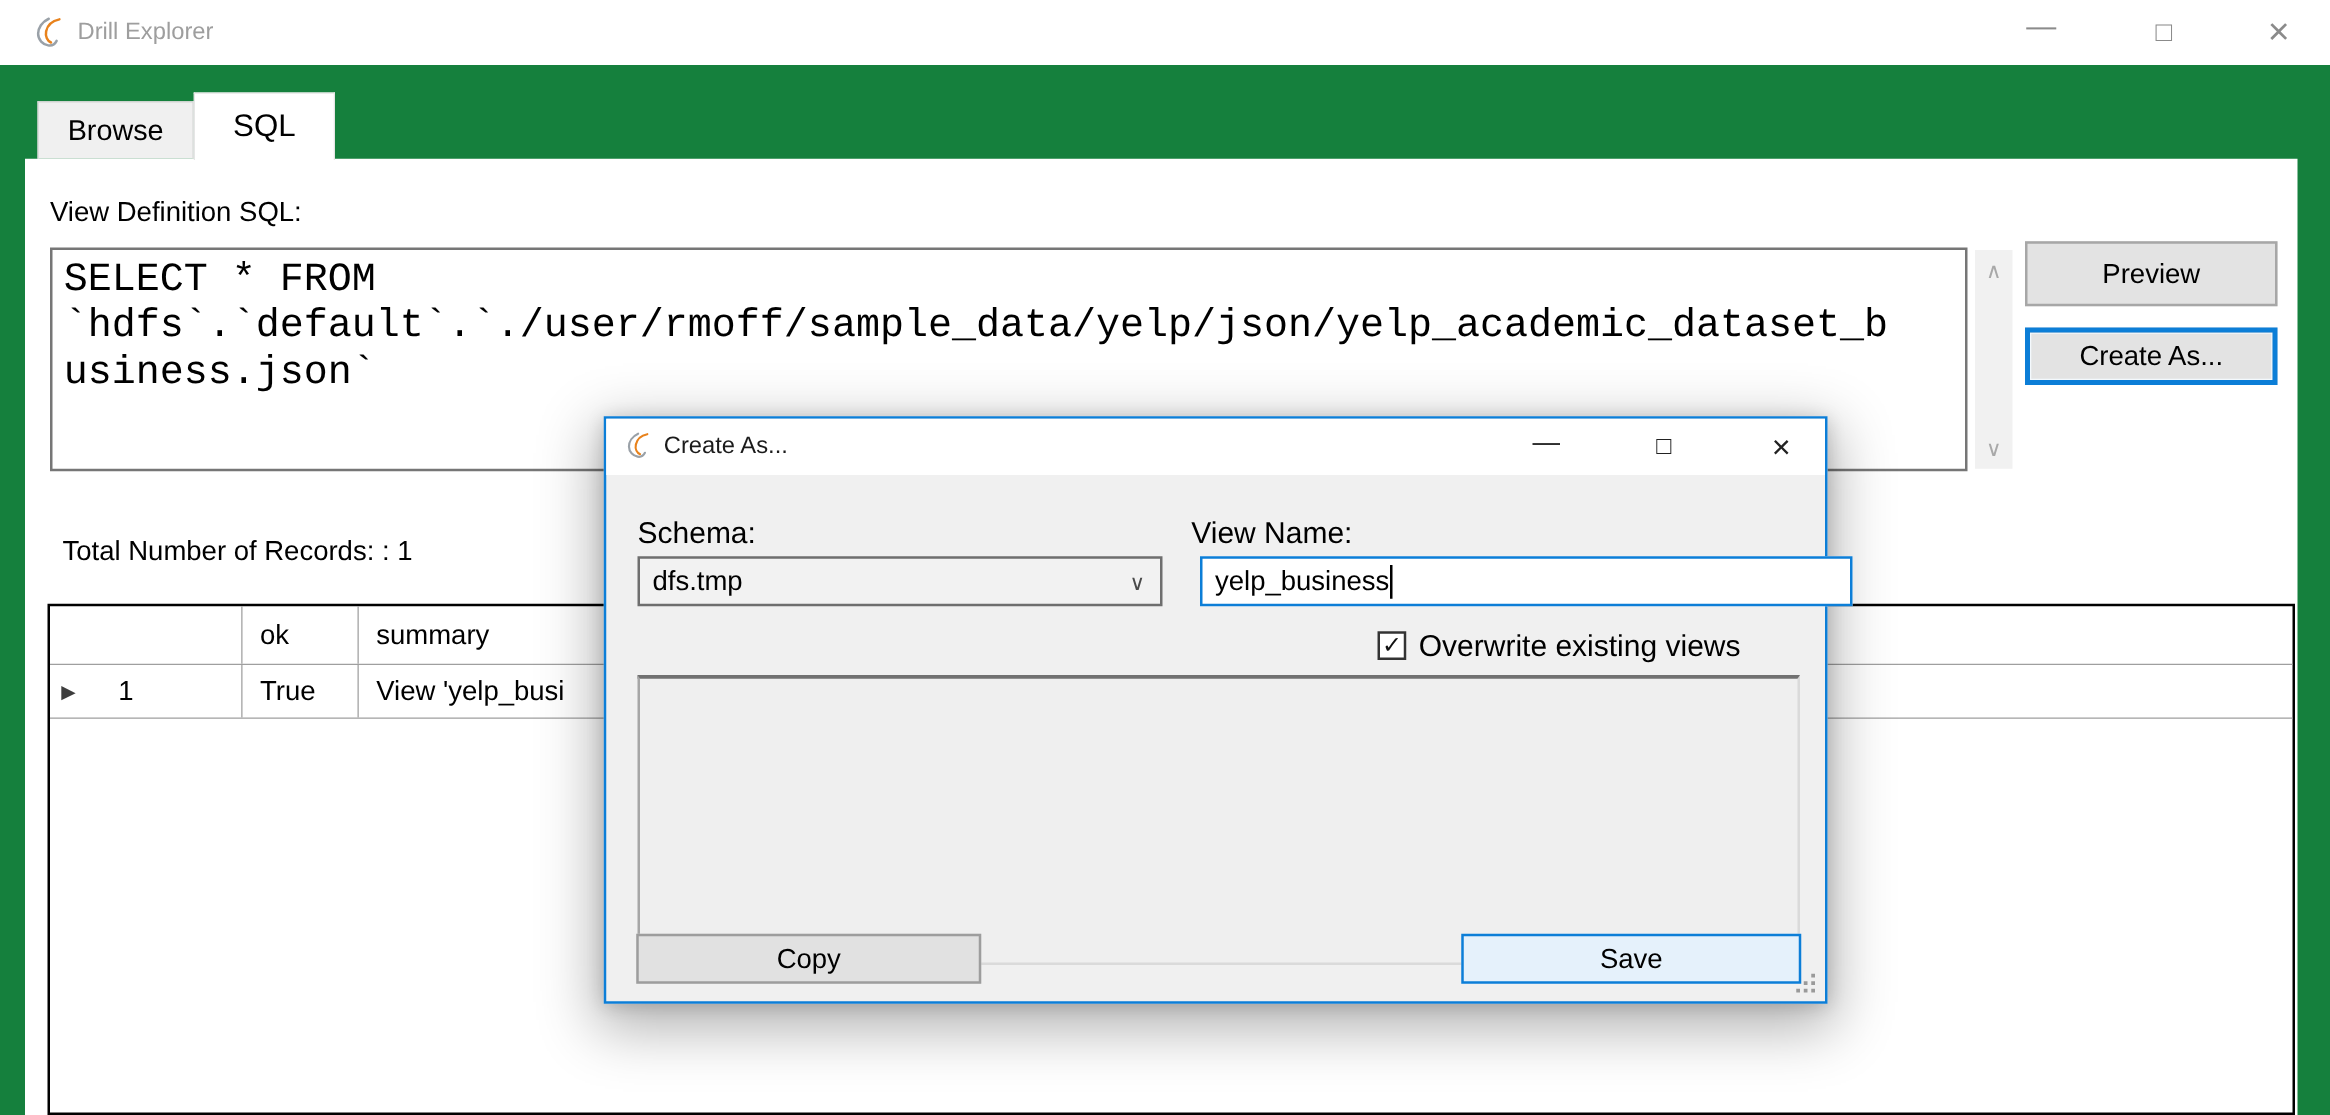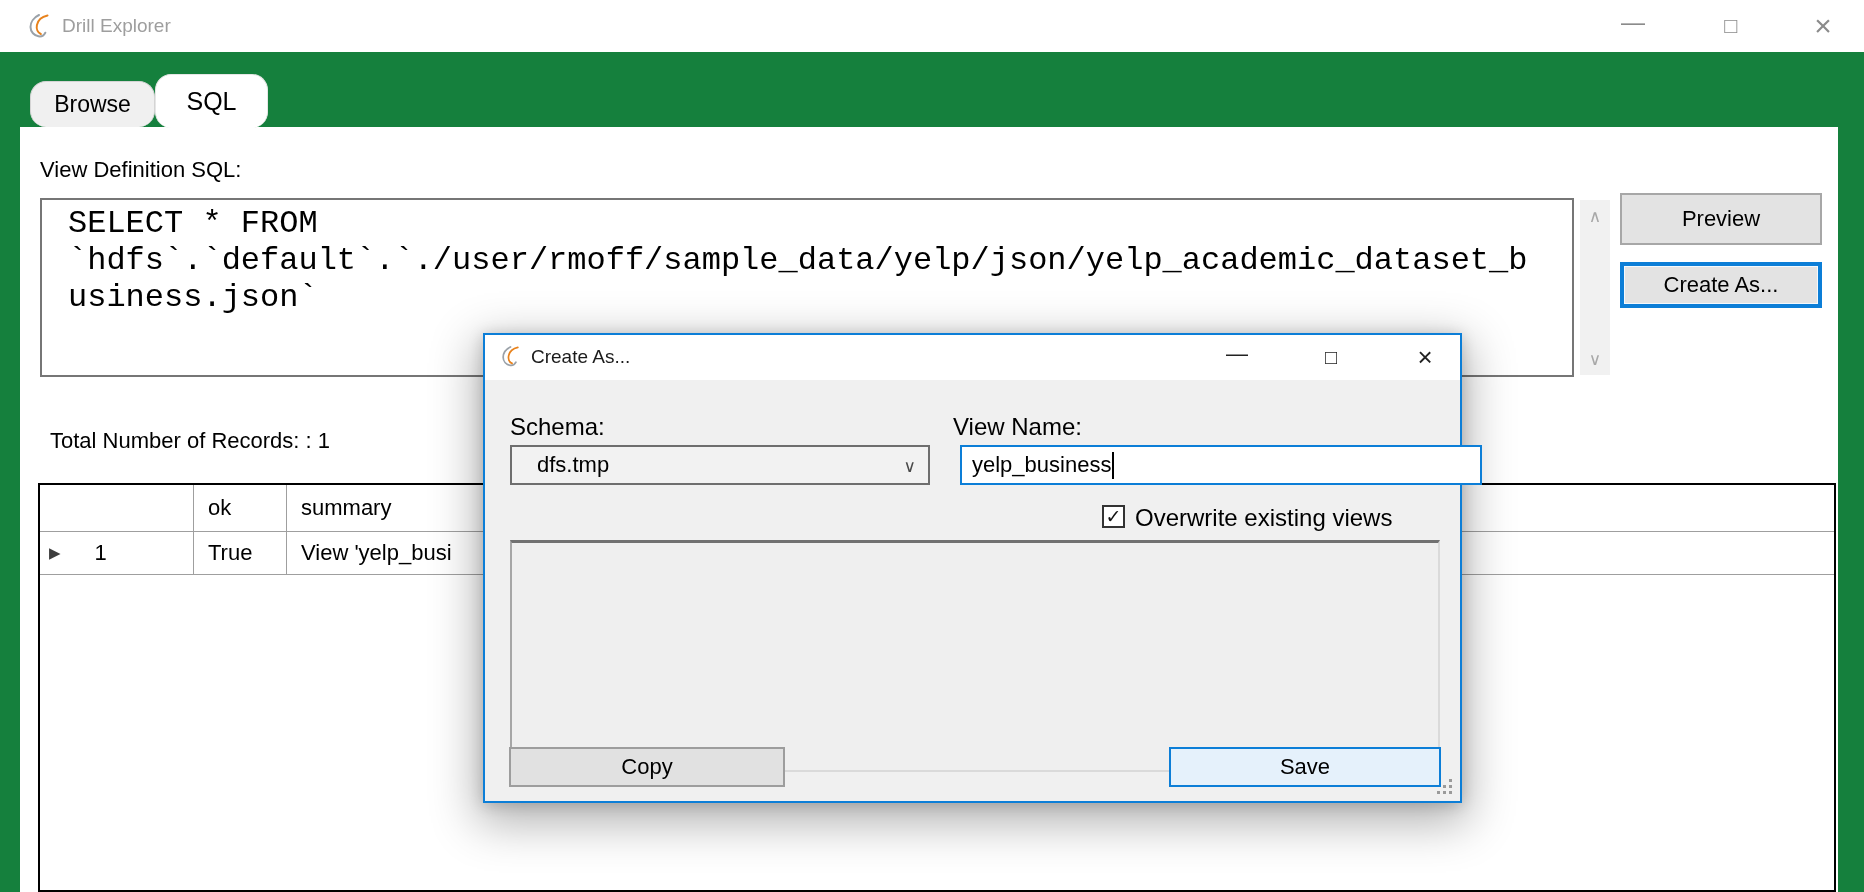--- a/index.html
+++ b/index.html
@@ -10,30 +10,30 @@
   
   .titlebar { position: absolute; left: 0; top: 0; width: 100%; height: 52px; background: #ffffff; }
   .app-icon { position: absolute; left: 28px; top: 13px; }
   .title-text { position: absolute; left: 62px; top: 15px; font-size: 19px; color: #9e9e9e; }
   .win-btn { position: absolute; top: 0; width: 62px; height: 52px; display: flex; align-items: center; justify-content: center; color: #8b8b8b; cursor: default; }
   .win-btn.min { left: 1602px; font-size: 24px; padding-bottom: 8px; }
   .win-btn.max { left: 1700px; font-size: 22px; }
   .win-btn.close { left: 1792px; font-size: 30px; font-weight: 300; }
 
   
-  .tab { position: absolute; display: flex; align-items: center; justify-content: center; color: #000; border-radius: 16px; }
+  .tab { position: absolute; display: flex; align-items: center; justify-content: center; color: #000; }
   .tab-browse { left: 30px; top: 81px; width: 125px; height: 46px; background: #f0f0f0; border: 1px solid #d4d4d4; border-bottom: none; font-size: 23px; }
   .tab-sql { left: 155px; top: 74px; width: 113px; height: 54px; background: #ffffff; border: 1px solid #e6e6e6; border-bottom: none; font-size: 25px; z-index: 2; }
 
   
   .panel { position: absolute; left: 20px; top: 127px; width: 1818px; bottom: 0; background: #ffffff; }
 
   .sql-label { position: absolute; left: 20px; top: 30px; font-size: 22px; color: #000; }
 
-  .sql-box { position: absolute; left: 20px; top: 71px; width: 1534px; height: 179px; background: #fff; border: 2px solid #767676; padding: 5px 26px; font-family: "Liberation Mono", "DejaVu Sans Mono", monospace; font-size: 32px; line-height: 37px; color: #000; white-space: pre; overflow: hidden; }
+  .sql-box { position: absolute; left: 20px; top: 71px; width: 1534px; height: 179px; background: #fff; border: 2px solid #767676; padding: 5px 9px; font-family: "Liberation Mono", "DejaVu Sans Mono", monospace; font-size: 32px; line-height: 37px; color: #000; white-space: pre; overflow: hidden; }
 
   .vscroll { position: absolute; left: 1560px; top: 73px; width: 30px; height: 175px; background: #f1f1f1; }
   .vscroll .arrow { position: absolute; left: 0; width: 30px; height: 28px; display: flex; align-items: center; justify-content: center; color: #a8a8a8; font-size: 17px; }
   .vscroll .arrow.up { top: 2px; }
   .vscroll .arrow.down { bottom: 2px; }
 
   .btn { display: flex; align-items: center; justify-content: center; font-size: 22px; color: #000; cursor: default; }
   .btn-preview { position: absolute; left: 1600px; top: 66px; width: 202px; height: 52px; background: #e3e3e3; border: 2px solid #a7a7a7; }
   .btn-createas { position: absolute; left: 1600px; top: 135px; width: 202px; height: 46px; background: #e3e3e3; border: 4px solid #0c7ed7; box-shadow: inset 0 0 0 1px #f4f9fd; }
 
@@ -57,21 +57,21 @@
   .dlg-title { position: absolute; left: 46px; top: 11px; font-size: 19px; color: #1b1b1b; }
   .dlg-btn { position: absolute; top: 0; width: 48px; height: 45px; display: flex; align-items: center; justify-content: center; color: #222; }
   .dlg-btn.min { left: 728px; font-size: 22px; padding-bottom: 8px; }
   .dlg-btn.max { left: 822px; font-size: 20px; }
   .dlg-btn.close { left: 916px; font-size: 26px; font-weight: 300; }
 
   .dlg-label { position: absolute; font-size: 24px; color: #000; }
   .schema-label { left: 25px; top: 78px; }
   .viewname-label { left: 468px; top: 78px; }
 
-  .combo { position: absolute; left: 25px; top: 110px; width: 420px; height: 40px; background: #f2f2f2; border: 2px solid #6e6e6e; display: flex; align-items: center; padding-left: 25px; font-size: 22px; color: #000; }
+  .combo { position: absolute; left: 25px; top: 110px; width: 420px; height: 40px; background: #f2f2f2; border: 2px solid #6e6e6e; display: flex; align-items: center; padding-left: 10px; font-size: 22px; color: #000; }
   .combo .chev { position: absolute; right: 12px; top: 9px; color: #4a4a4a; font-size: 17px; }
 
   .vn-input { position: absolute; left: 475px; top: 110px; width: 522px; height: 40px; background: #ffffff; border: 2px solid #0c7ed7; display: flex; align-items: center; padding-left: 10px; font-size: 22px; color: #000; }
   .caret { display: inline-block; width: 2px; height: 27px; background: #000; margin-left: 1px; }
 
   .checkbox { position: absolute; left: 617px; top: 170px; width: 23px; height: 23px; background: #fff; border: 2px solid #333; display: flex; align-items: center; justify-content: center; font-size: 19px; color: #111; line-height: 1; }
   .cb-label { left: 650px; top: 169px; }
 
   .sunken { position: absolute; left: 25px; top: 205px; width: 930px; height: 232px; background: #efefef; border-top: 3px solid #717171; border-left: 2px solid #a6a6a6; border-right: 2px solid #dadada; border-bottom: 2px solid #dadada; }
 

